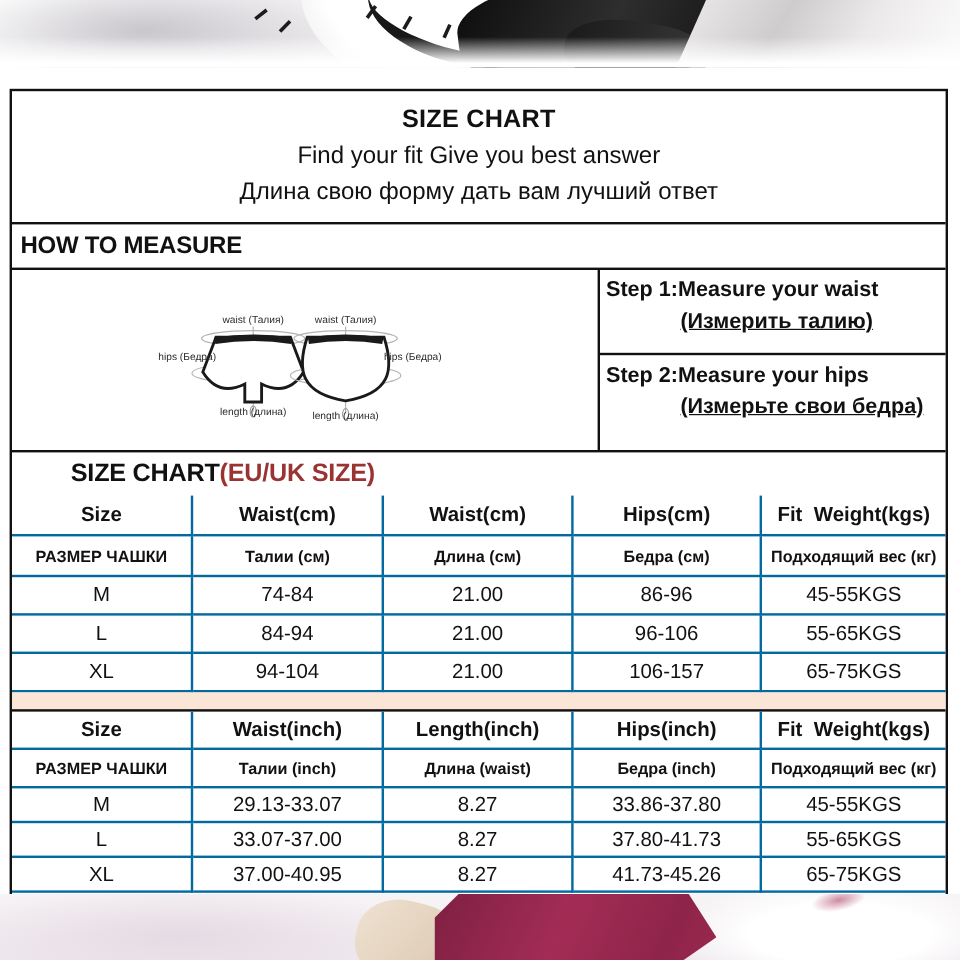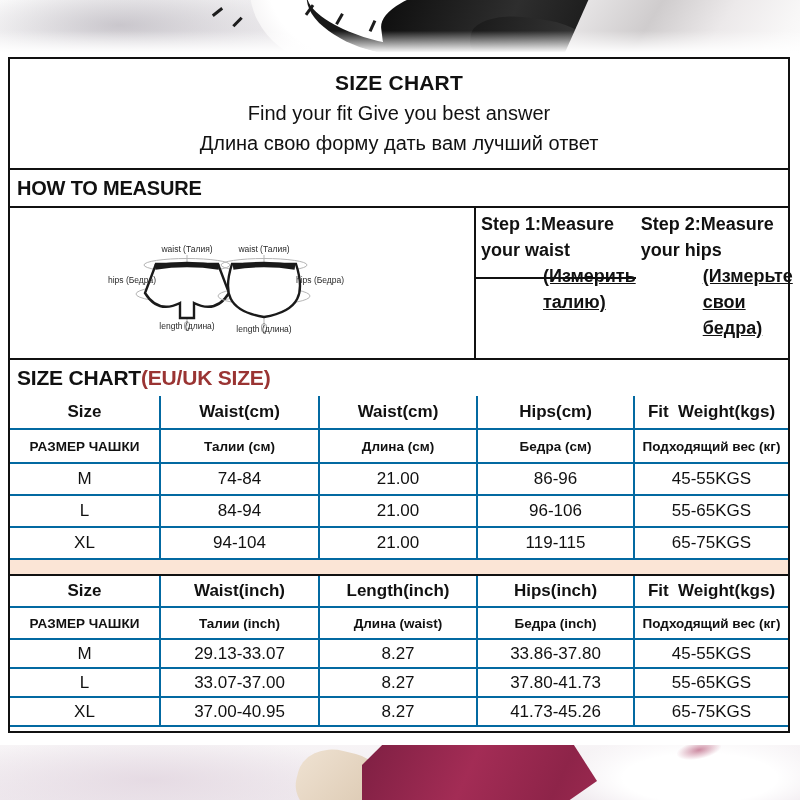--- a/index.html
+++ b/index.html
@@ -34,40 +34,40 @@
     background:linear-gradient(120deg,#efe2d2,#e2d1bc 60%,#d8c5ae);border-radius:45% 40% 50% 45%;}
   .pb-burgundy{position:absolute;left:362px;top:-8px;width:235px;height:80px;
     background:linear-gradient(115deg,#7d1f42,#a32c55 45%,#8e2449 80%,#9c2950);
     clip-path:polygon(12% 0,88% 0,100% 55%,78% 100%,0 100%,0 35%);}
   .pb-wisp{position:absolute;left:676px;top:-4px;width:46px;height:18px;transform:rotate(-12deg);
     background:radial-gradient(closest-side,rgba(164,44,85,.55),rgba(255,255,255,0));}
   .pb-fluff{position:absolute;left:560px;top:-12px;width:280px;height:90px;
     background:radial-gradient(closest-side,#ffffff 55%,rgba(255,255,255,0));}
 
   
-  .panel{position:absolute;left:8px;top:57px;width:782px;height:676px;
+  .panel{position:absolute;left:8px;top:74px;width:782px;height:676px;
     border:2px solid #111;box-sizing:border-box;background:#fff;}
 
   .title-sec{height:100px;border-bottom:2px solid #111;text-align:center;padding-top:9px;box-sizing:content-box;}
   .t-main{font-size:21px;font-weight:bold;letter-spacing:.2px;line-height:30px;}
   .t-sub{font-size:20px;line-height:30px;}
 
   .htm-row{height:36px;border-bottom:2px solid #111;display:flex;align-items:center;}
   .htm-row span{font-size:20px;font-weight:bold;padding-left:7px;letter-spacing:-.2px;}
 
   .measure-sec{height:150px;border-bottom:2px solid #111;display:flex;}
-  .measure-left{width:532px;position:relative;}
-  .measure-right{flex:1;border-left:2px solid #111;display:flex;}
+  .measure-left{width:464px;position:relative;margin-left:24px;}
+  .measure-right{flex:1;border-left:2px solid #111;display:flex;flex-direction:column;}
   .step{padding:3px 0 0 5px;font-size:18px;font-weight:bold;line-height:26px;}
   .step.first{height:71px;border-bottom:2px solid #111;box-sizing:border-box;}
   .step.second{flex:1;}
   .step .ru{padding-left:62px;text-decoration:underline;}
 
   .chart-heading{height:36px;display:flex;align-items:center;}
-  .chart-heading .wrap{font-size:21px;font-weight:bold;padding-left:7px;letter-spacing:-.2px;}
+  .chart-heading .wrap{font-size:21px;font-weight:bold;padding-left:7px;letter-spacing:-.2px;margin-left:42px;}
   .red{color:#9a3433;}
 
   table{border-collapse:collapse;width:100%;table-layout:fixed;}
   td,th{border:2px solid #0369a1;text-align:center;vertical-align:middle;padding:0;overflow:hidden;}
   table tr :first-child{border-left:none;}
   table tr :last-child{border-right:none;}
   table tr.top th{border-top:none;}
   .hdr-en th{height:32px;font-size:17px;font-weight:bold;white-space:pre;}
   .hdr-ru th{height:32px;font-size:13.5px;font-weight:bold;white-space:pre;}
   .cm-table .row td{height:30px;font-size:17px;}
@@ -189,21 +189,21 @@
       <td class="size-cell">L</td>
       <td>84-94</td>
       <td>21.00</td>
       <td>96-106</td>
       <td>55-65KGS</td>
     </tr>
     <tr class="row">
       <td class="size-cell">XL</td>
       <td>94-104</td>
       <td>21.00</td>
-      <td>119-115</td>
+      <td>106-157</td>
       <td>65-75KGS</td>
     </tr>
   </tbody>
     </table>
 
   <div class="band"></div>
 
   <table class="inch-table">
     <colgroup>
         <col style="width:150px">

